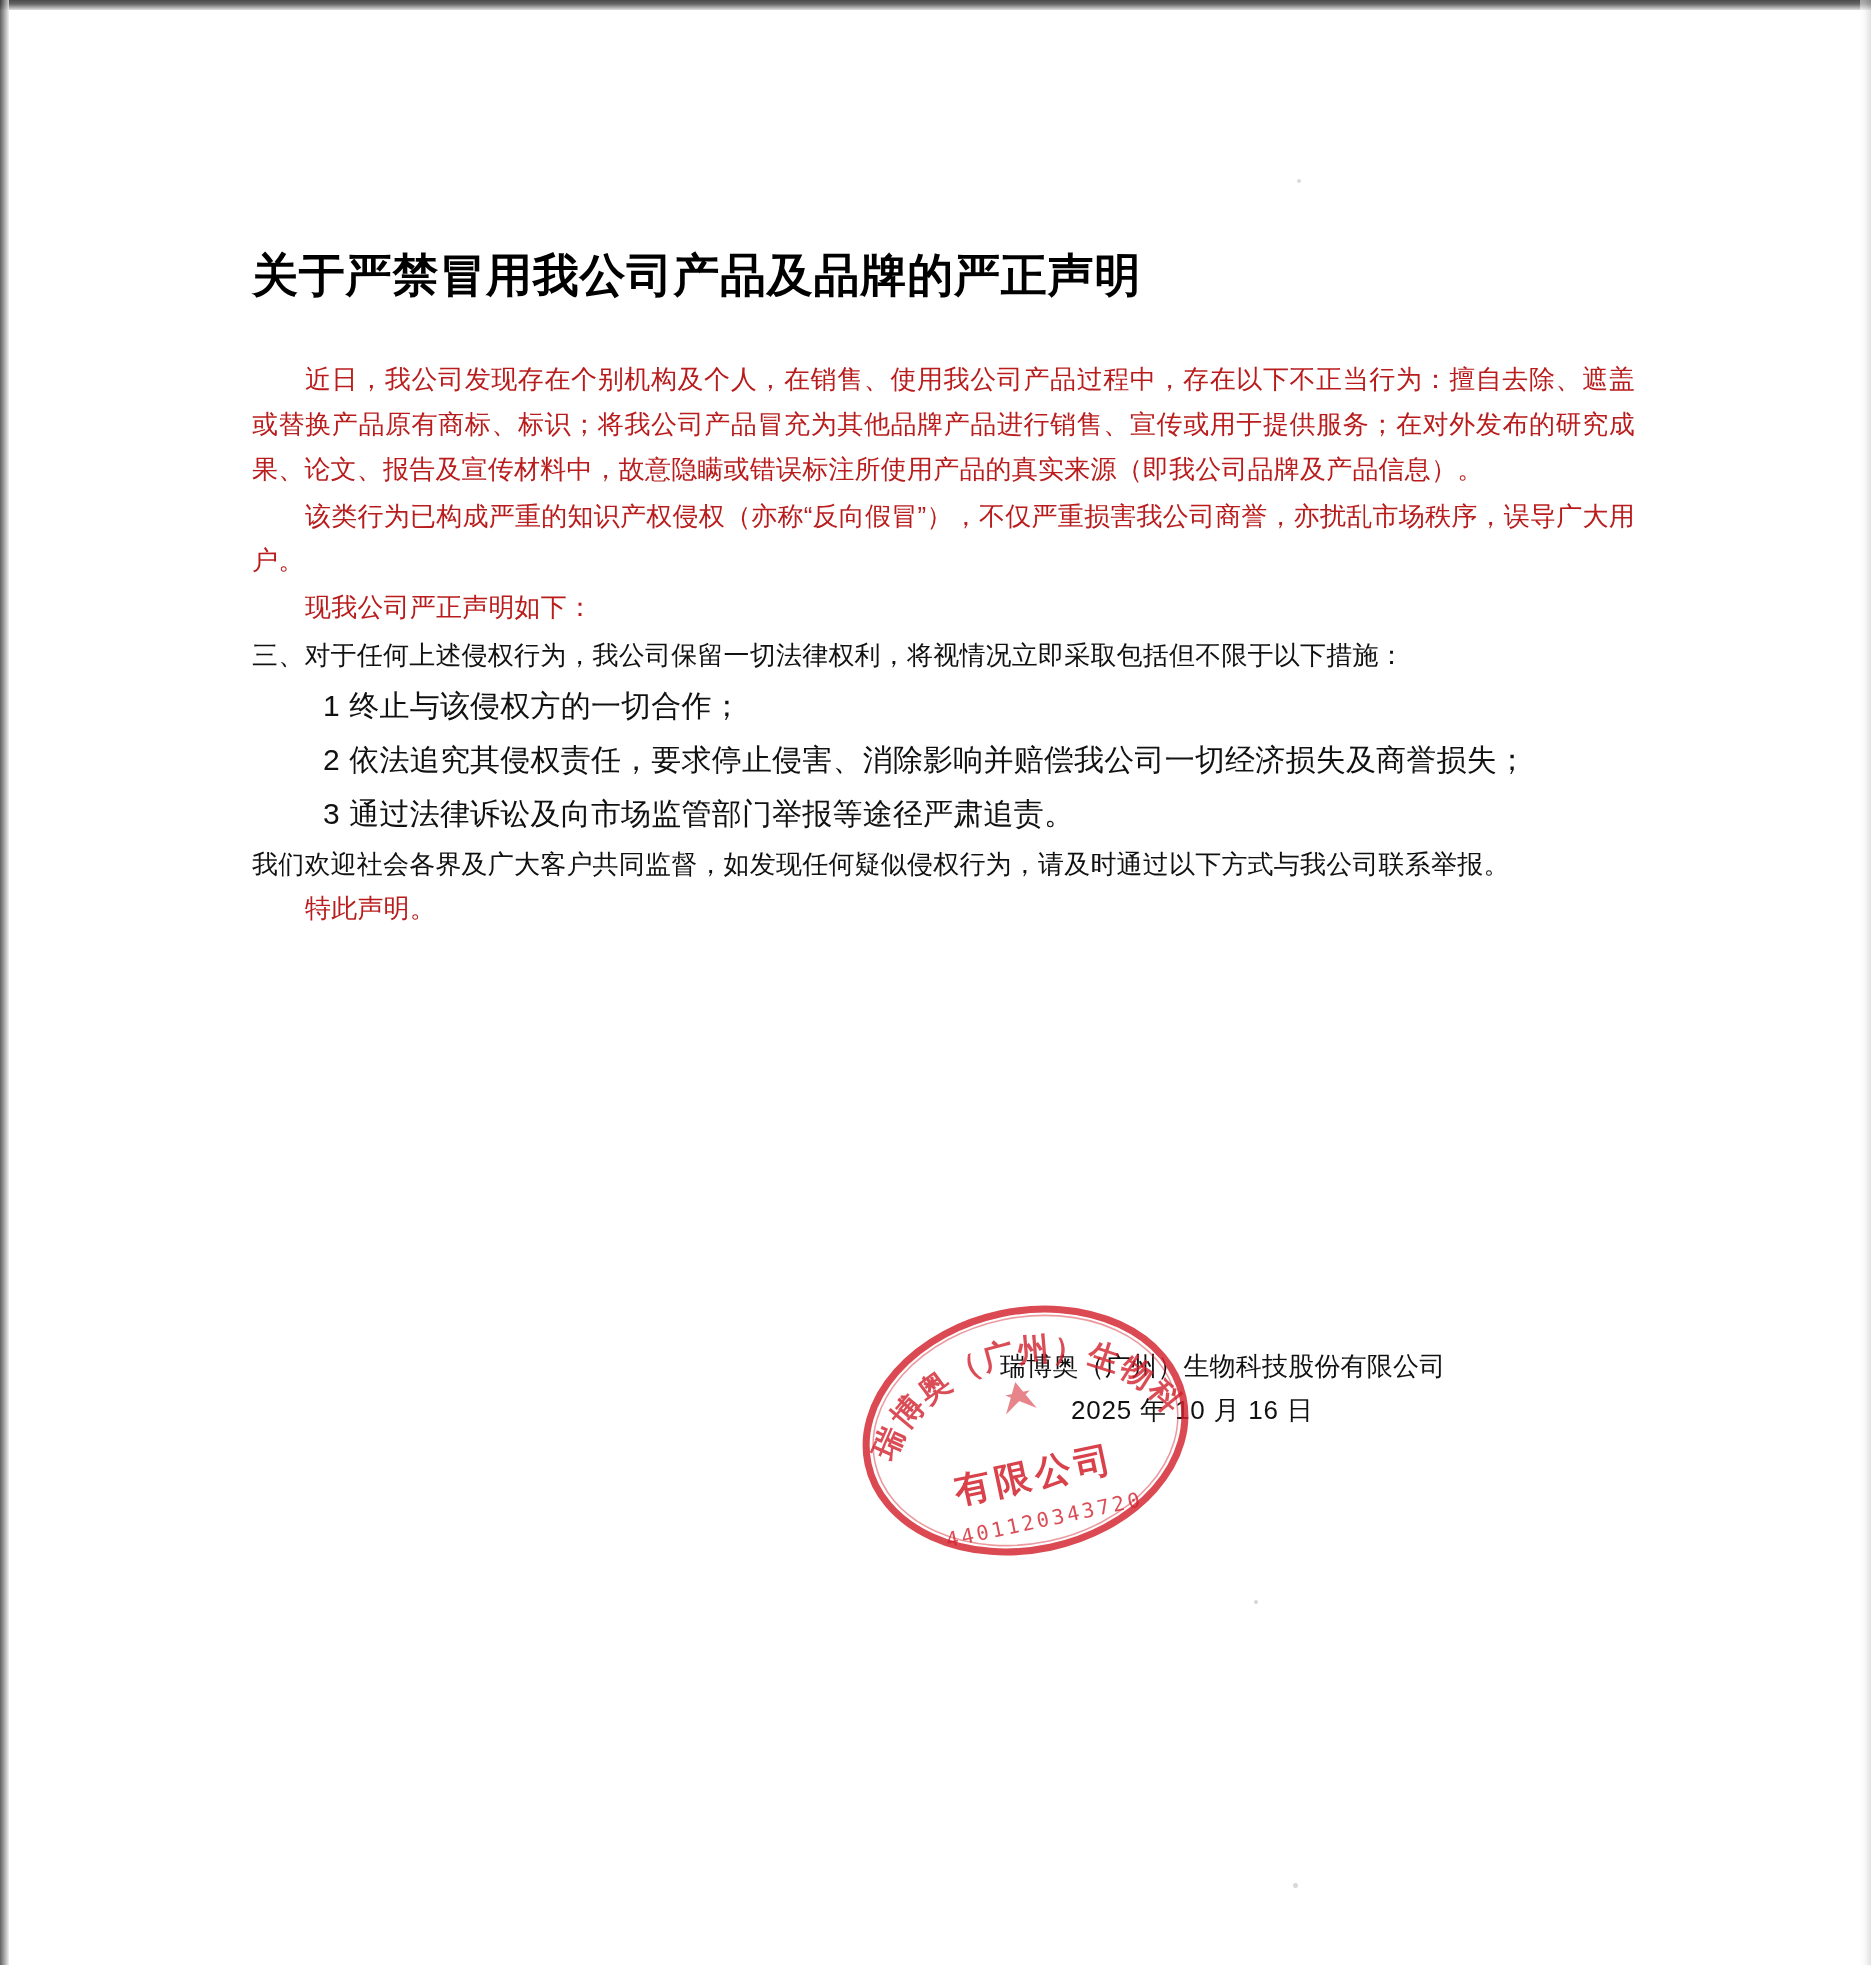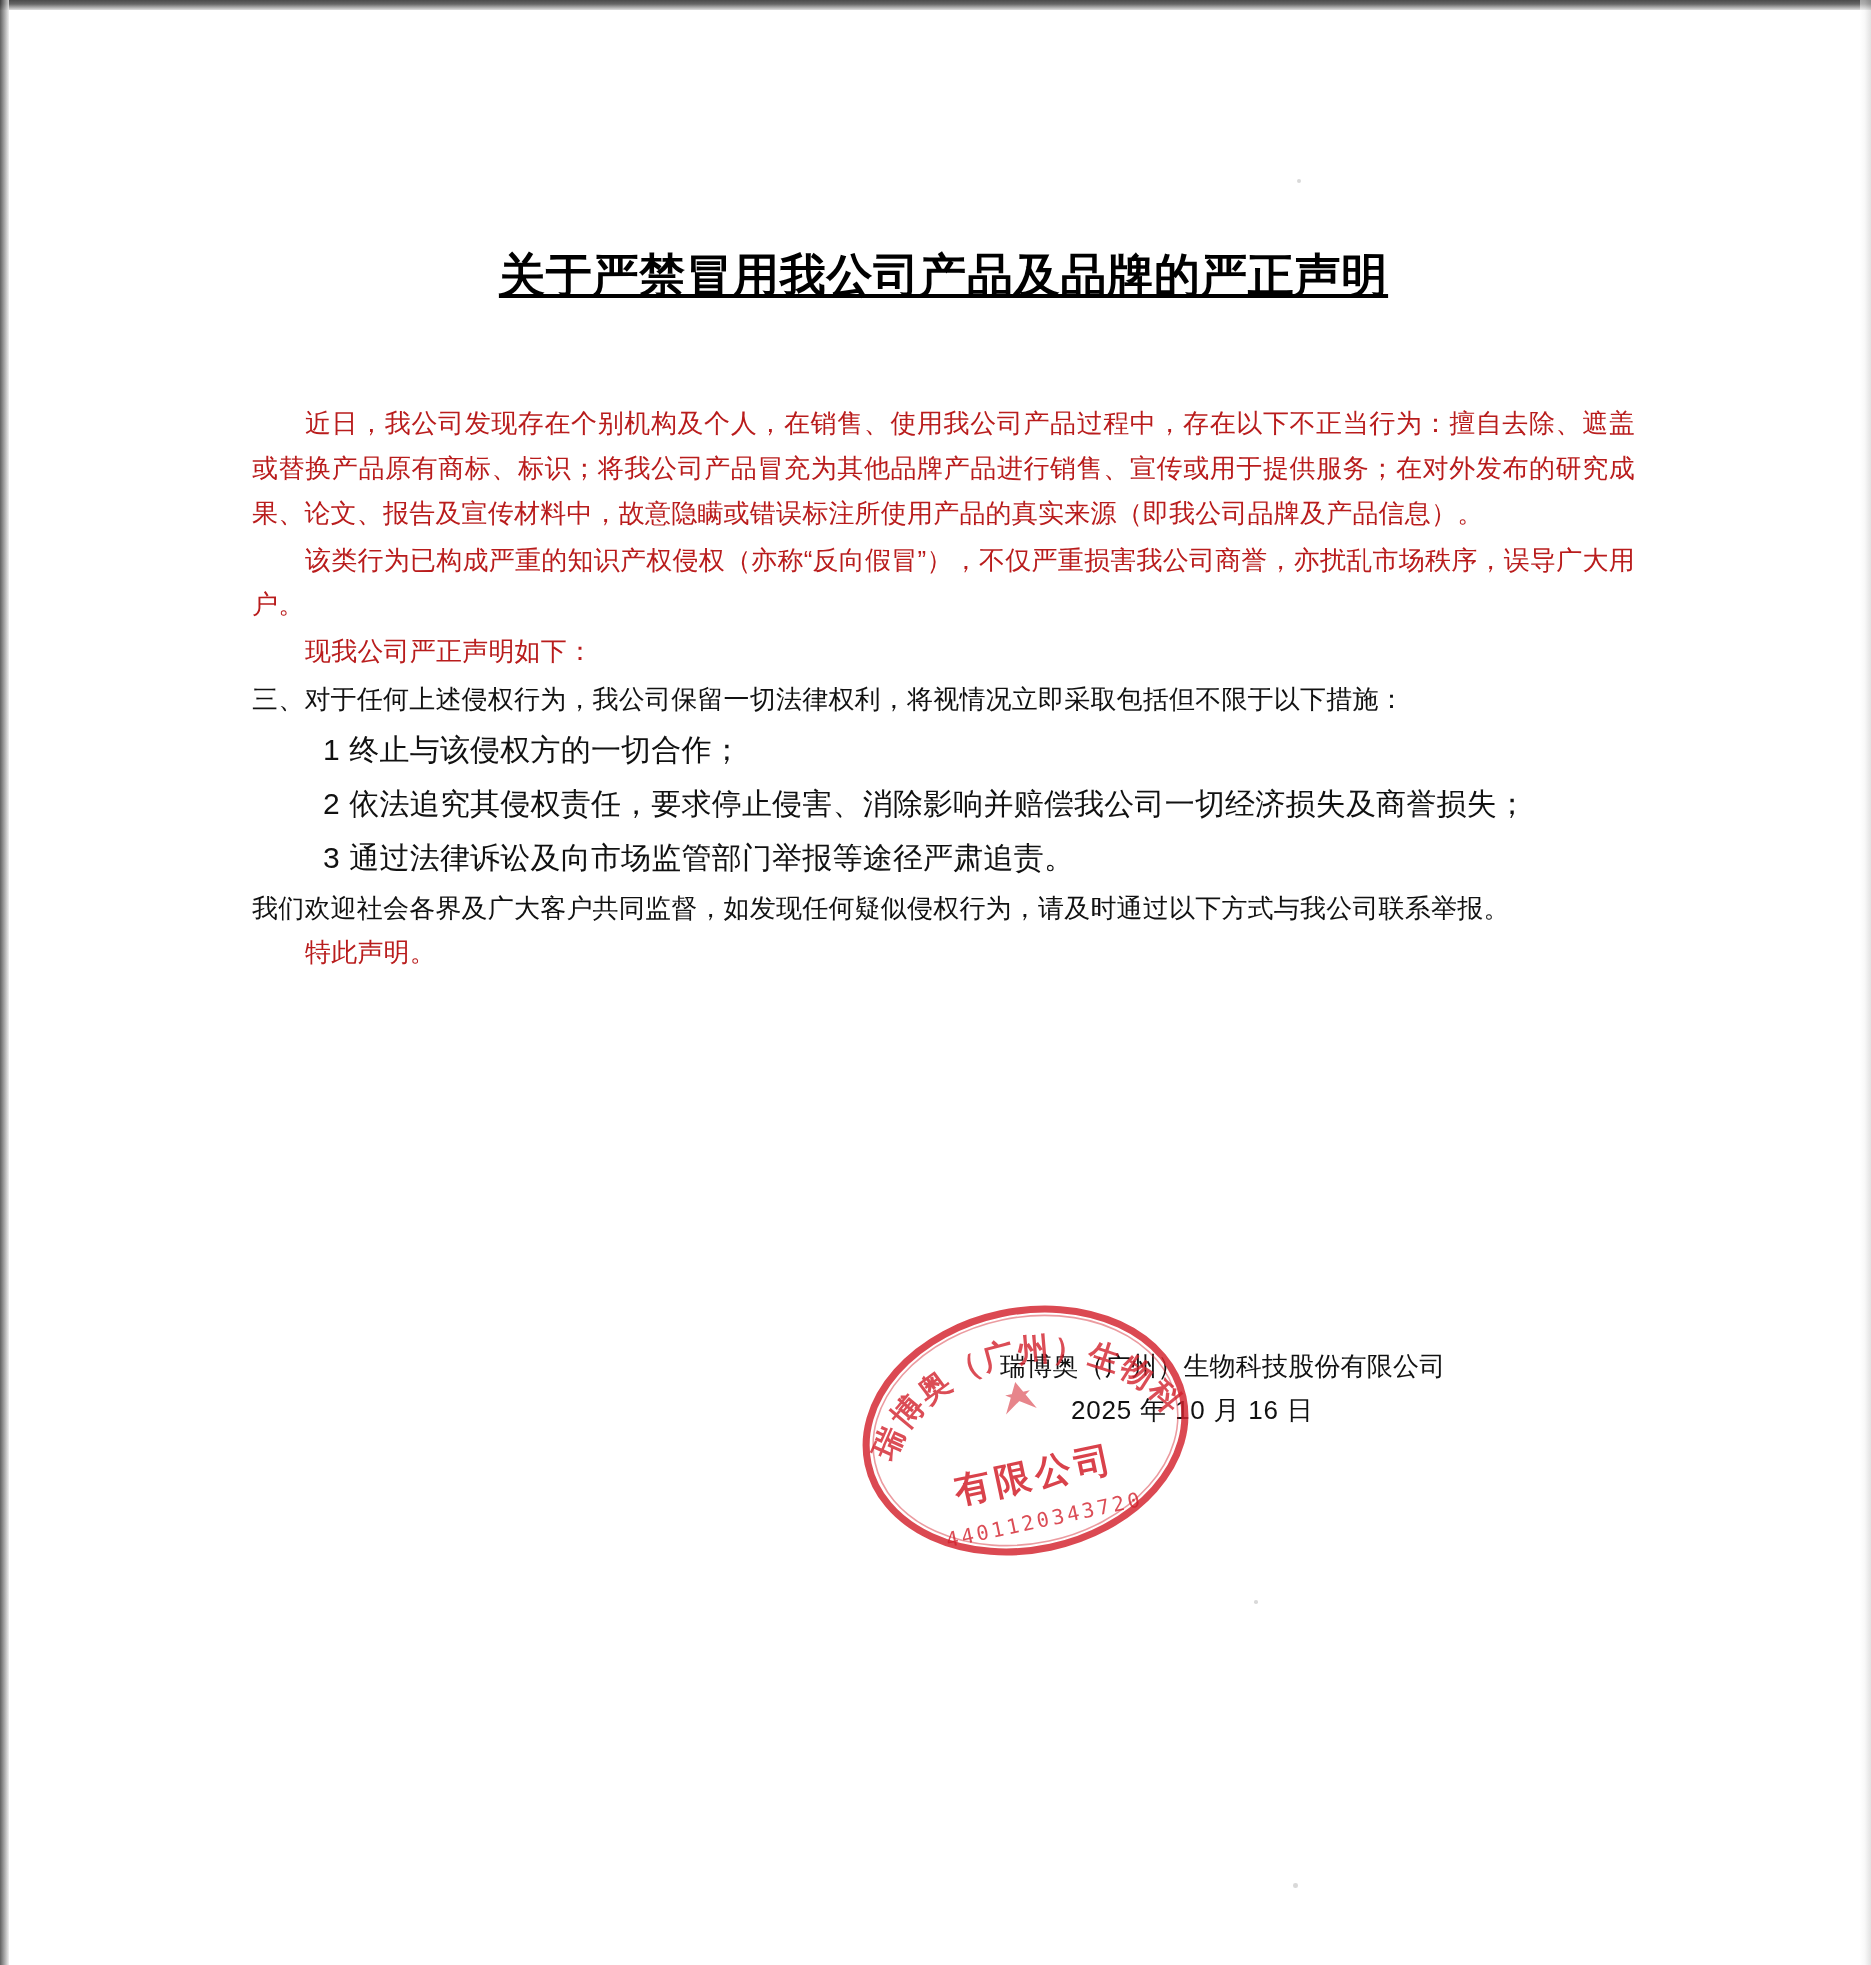--- a/index.html
+++ b/index.html
@@ -53,26 +53,24 @@
   .content {
     position: absolute;
     left: 252px;
     top: 244px;
     width: 1383px;
   }
 
   .doc-title {
     font-size: 46px;
     font-weight: bold;
-    text-align: center;
     letter-spacing: 0.8px;
     color: #000;
-    margin: 0 0 95px 0;
+    margin: 0 0 51px 0;
     line-height: 1.35;
-    text-decoration: underline;
   }
 
   .para {
     font-size: 26px;
     line-height: 1.72;
     color: #b91c1c;
     text-align: justify;
     margin: 0 0 2.4px 0;
     letter-spacing: 0.2px;
   }

